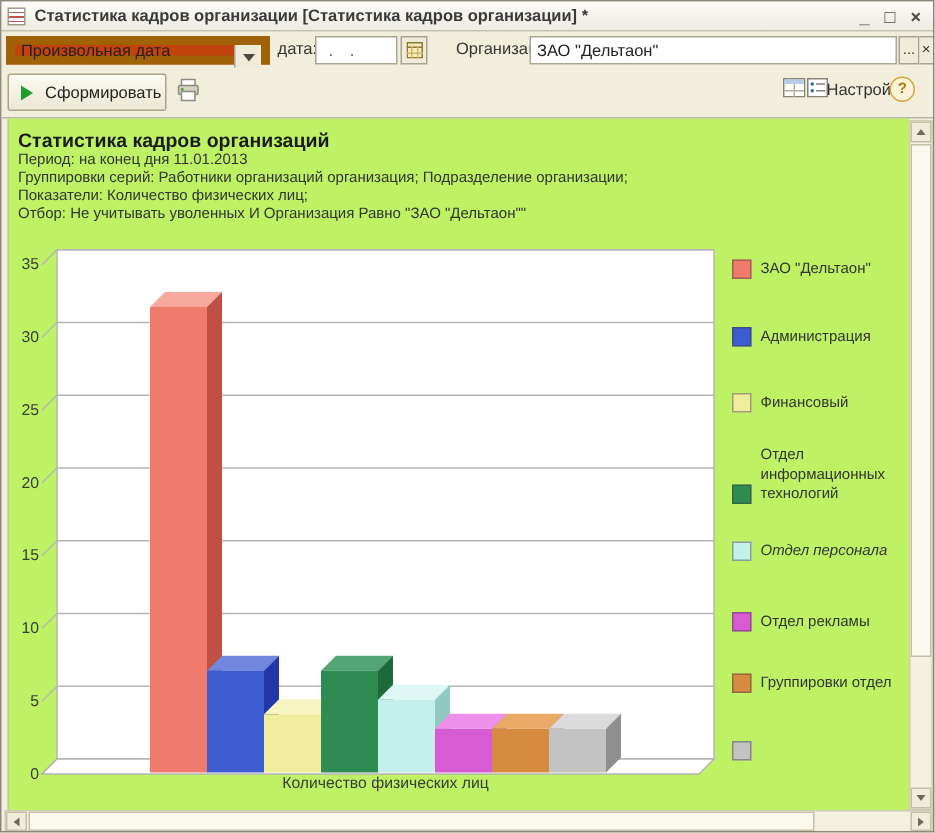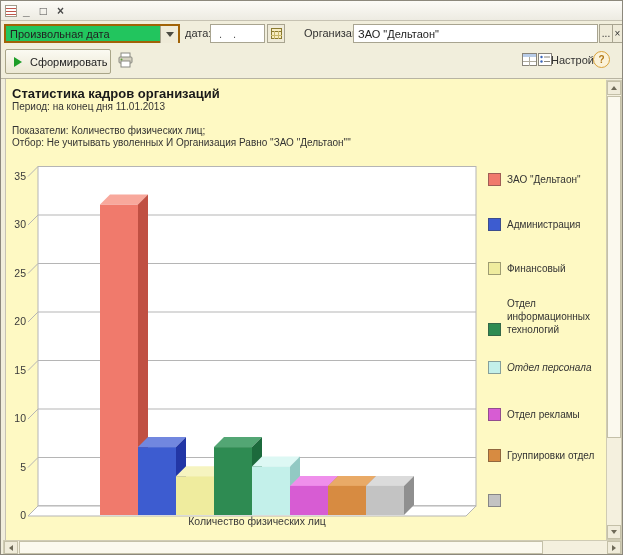--- a/index.html
+++ b/index.html
@@ -10,22 +10,22 @@
     background:linear-gradient(#FCFBF7,#EDEBE2);border-bottom:1px solid #C6C2B2;
     display:flex;align-items:center;box-sizing:border-box;}
   .winicon{width:12px;height:12px;margin:0 6px 0 4px;border:1px solid #A09C8C;background:
     repeating-linear-gradient(#fff 0 2px,#C0564A 2px 3px);box-sizing:border-box;}
   .wintitle{font-size:11px;font-weight:bold;color:#3A3A3A;white-space:nowrap;overflow:hidden;flex:1;}
   .winbtns{display:flex;gap:10px;margin-right:8px;color:#4A4A4A;font-size:12px;font-weight:bold;}
   .winbtns span{cursor:default;line-height:14px;}
 
   
   .filterbar{position:absolute;left:0;top:21px;width:100%;height:23px;background:#F1EEDC;}
-  .combo{position:absolute;left:3px;top:2px;width:176px;height:19px;background:#22c55e;
-    border:2px solid #a16207;box-sizing:border-box;font-size:11px;color:#222;
+  .combo{position:absolute;left:3px;top:2px;width:176px;height:19px;background:#c2410c;
+    border:6px solid #a16207;box-sizing:border-box;font-size:11px;color:#222;
     display:flex;align-items:center;padding-left:4px;}
   .combo .dd{position:absolute;right:0;top:0;width:17px;height:17px;background:#EFEBD9;
     border-left:1px solid #A8A490;display:flex;align-items:center;justify-content:center;}
   .tri-down{width:0;height:0;border-left:4px solid transparent;border-right:4px solid transparent;border-top:5px solid #4A4A42;}
   .flabel{position:absolute;top:5px;font-size:11px;color:#333;}
   .dateinput{position:absolute;left:209px;top:2px;width:55px;height:19px;background:#fff;
     border:1px solid #A8A490;box-sizing:border-box;font-size:11px;color:#555;
     display:flex;align-items:center;padding-left:8px;letter-spacing:4px;}
   .calbtn{position:absolute;left:266px;top:2px;width:18px;height:19px;background:#EFEBD9;
     border:1px solid #A8A490;box-sizing:border-box;display:flex;align-items:center;justify-content:center;}
@@ -42,21 +42,21 @@
     display:flex;align-items:center;gap:8px;padding-left:8px;box-sizing:border-box;
     font-size:11px;color:#222;cursor:default;}
   .tri-right{width:0;height:0;border-top:5px solid transparent;border-bottom:5px solid transparent;border-left:8px solid #1E9E28;}
   .tool-icon{position:absolute;top:7px;}
   .helpcircle{position:absolute;left:592px;top:6px;width:15px;height:15px;border-radius:50%;
     background:#FBF2D8;border:1px solid #D8A23C;color:#B07818;font-size:10px;font-weight:bold;
     display:flex;align-items:center;justify-content:center;}
   .settingslabel{position:absolute;left:550px;top:9px;font-size:11px;color:#333;}
 
   
-  .report{position:absolute;left:4px;top:78px;width:601px;height:461px;background:#fef9c3;
+  .report{position:absolute;left:4px;top:78px;width:601px;height:461px;background:#bef264;
     border-left:1px solid #C6C2B2;box-sizing:border-box;}
   .rtitle{position:absolute;left:6px;top:7px;font-size:13px;font-weight:bold;color:#1A1A1A;}
   .meta{position:absolute;left:6px;font-size:10px;color:#333;white-space:nowrap;}
 
   #chart{position:absolute;left:4px;top:82px;}
 
   .legend-item{position:absolute;left:482px;display:flex;align-items:center;gap:6px;}
   .chip{width:13px;height:13px;border:1px solid rgba(60,60,60,.45);box-sizing:border-box;flex:0 0 13px;}
   .ltext{width:88px;font-size:10px;line-height:13px;color:#333;overflow-wrap:break-word;}
 
@@ -74,20 +74,21 @@
   .tri-left-s{width:0;height:0;border-top:3px solid transparent;border-bottom:3px solid transparent;border-right:4px solid #6E6A58;}
   .tri-right-s{width:0;height:0;border-top:3px solid transparent;border-bottom:3px solid transparent;border-left:4px solid #6E6A58;}
 </style>
 </head>
 <body>
 
 <div id="win">
 
   <div class="titlebar">
     <div class="winicon"></div>
+    <div class="wintitle">Статистика кадров организации [Статистика кадров организации] *</div>
     <div class="winbtns">
       <span>_</span>
       <span>□</span>
       <span>×</span>
     </div>
   </div>
 
   <div class="filterbar">
     <div class="combo">
       <span>Произвольная дата</span>
@@ -146,20 +147,21 @@
         <line x1="6" y1="8.5" x2="12" y2="8.5" stroke="#88847A"></line>
       </svg>
     </div>
     <span class="settingslabel">Настройки</span>
     <div class="helpcircle">?</div>
   </div>
 
   <div class="report">
     <div class="rtitle">Статистика кадров организаций</div>
     <div class="meta" style="top:22px;">Период: на конец дня 11.01.2013</div>
+    <div class="meta" style="top:34px;">Группировки серий: Работники организаций организация; Подразделение организации;</div>
     <div class="meta" style="top:58px;">Отбор: Не учитывать уволенных И Организация Равно "ЗАО "Дельтаон""</div>
     <div class="meta" style="top:46px;">Показатели: Количество физических лиц;</div>
 
     <svg id="chart" width="474" height="375" viewBox="0 0 474 375">
         <rect x="28" y="5.5" width="438" height="339.5" fill="#FFFFFF" stroke="#B5B5B5"></rect>
         <line x1="28" y1="345" x2="466" y2="345" stroke="#B5B5B5"></line>
         <line x1="18" y1="355" x2="28" y2="345" stroke="#B5B5B5"></line>
         <text x="16" y="358" text-anchor="end" font-size="10.5" font-family="&quot;Liberation Sans&quot;,sans-serif" fill="#3A3A3A">0</text>
         <line x1="28" y1="296.5" x2="466" y2="296.5" stroke="#B5B5B5"></line>
         <line x1="18" y1="306.5" x2="28" y2="296.5" stroke="#B5B5B5"></line>

